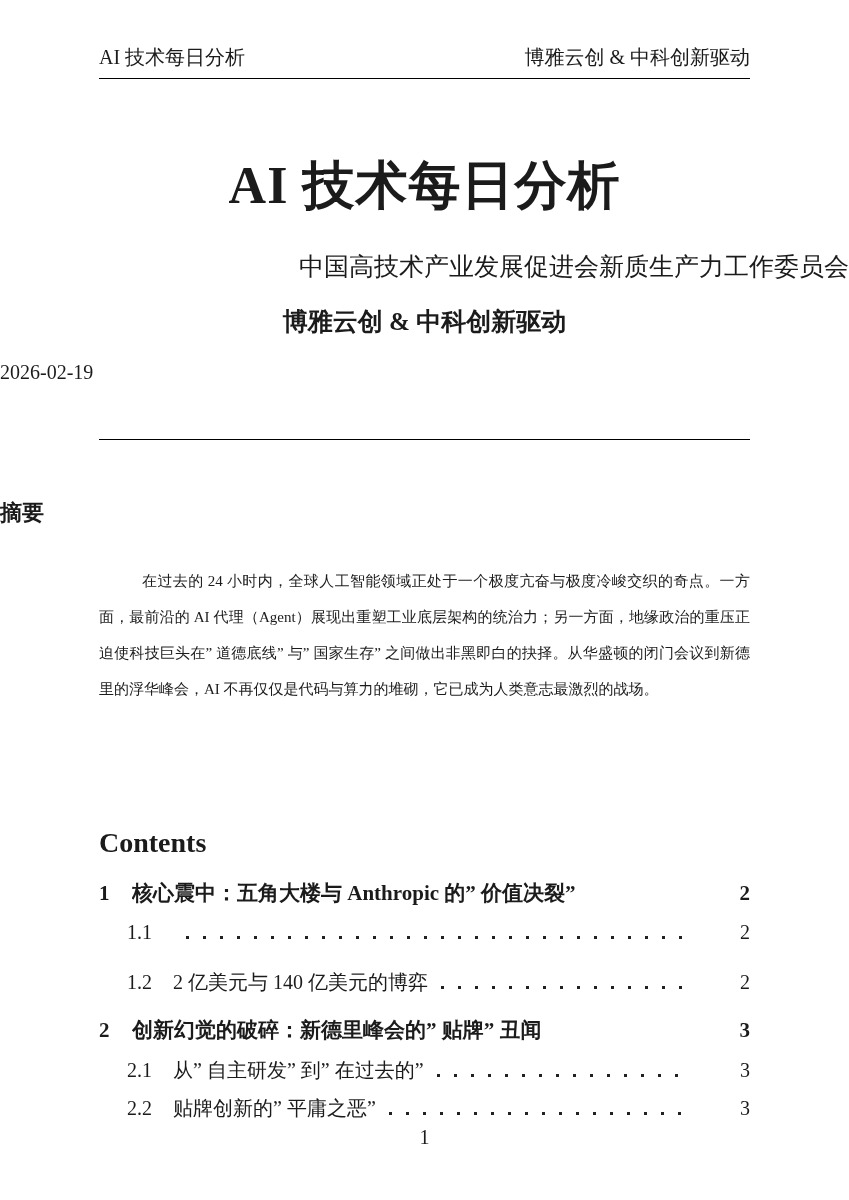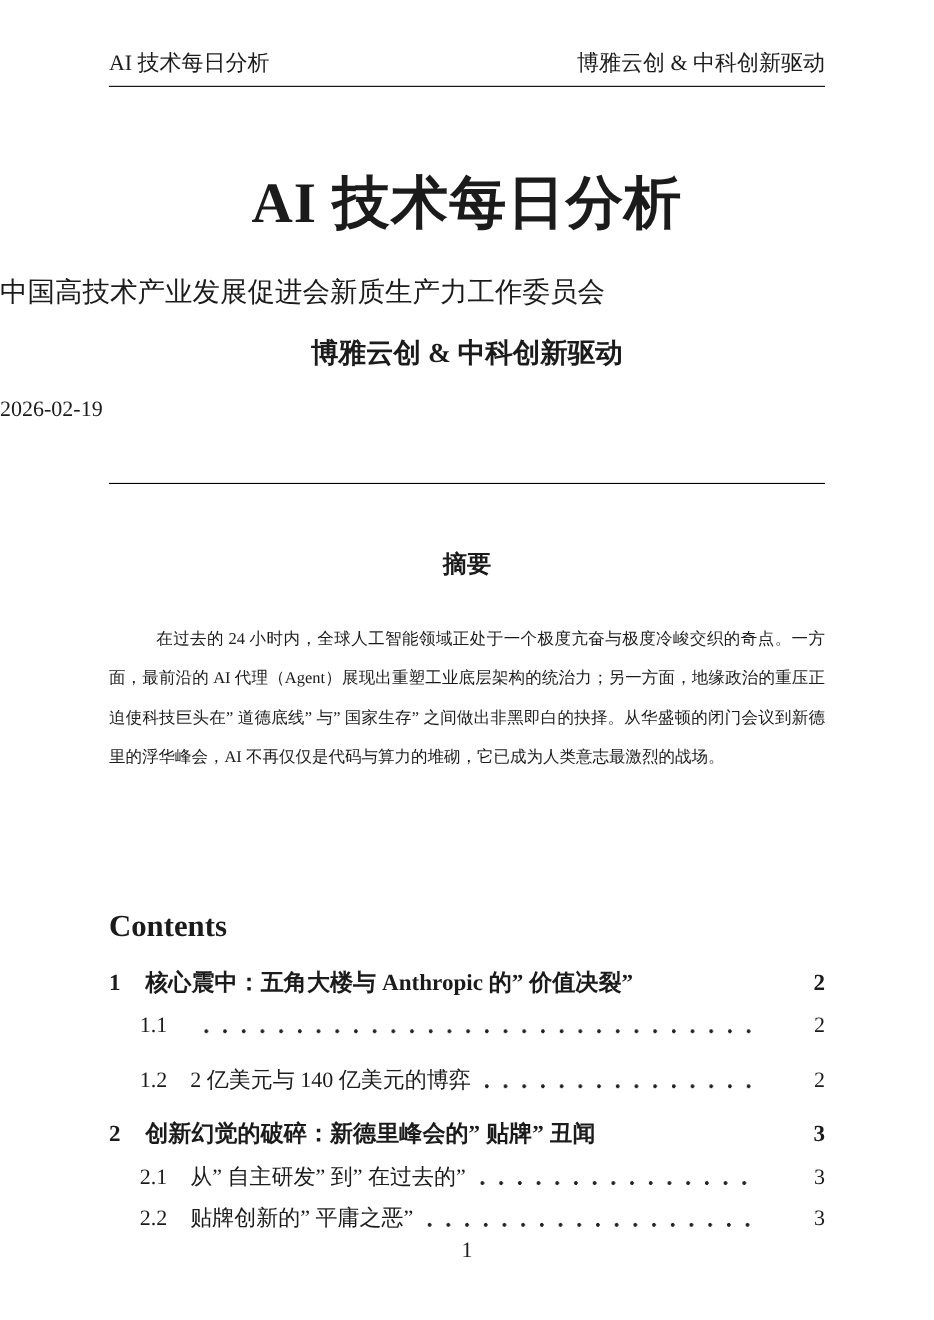--- a/index.html
+++ b/index.html
@@ -33,21 +33,21 @@
     top: 156px; left: 0; right: 0;
     text-align: center;
     font-size: 52px;
     font-weight: 700;
     line-height: 1.15;
     letter-spacing: 1px;
   }
   .author-line {
     position: absolute;
     top: 251px; left: 0; right: 0;
-    text-align: left;
+    text-align: right;
     font-size: 25px;
     line-height: 32px;
   }
   .org-line {
     position: absolute;
     top: 306px; left: 0; right: 0;
     text-align: center;
     font-size: 25px;
     font-weight: 700;
     line-height: 32px;
@@ -63,21 +63,21 @@
     position: absolute;
     top: 439px; left: 99px; right: 99px;
     border: 0;
     border-top: 1.6px solid #000;
   }
 
   
   .abstract-heading {
     position: absolute;
     top: 499px; left: 0; right: 0;
-    text-align: center;
+    text-align: left;
     font-size: 22px;
     font-weight: 700;
     line-height: 28px;
   }
   .abstract-body {
     position: absolute;
     top: 563px; left: 99px; right: 99px;
     font-size: 15px;
     line-height: 36px;
     text-align: justify;

